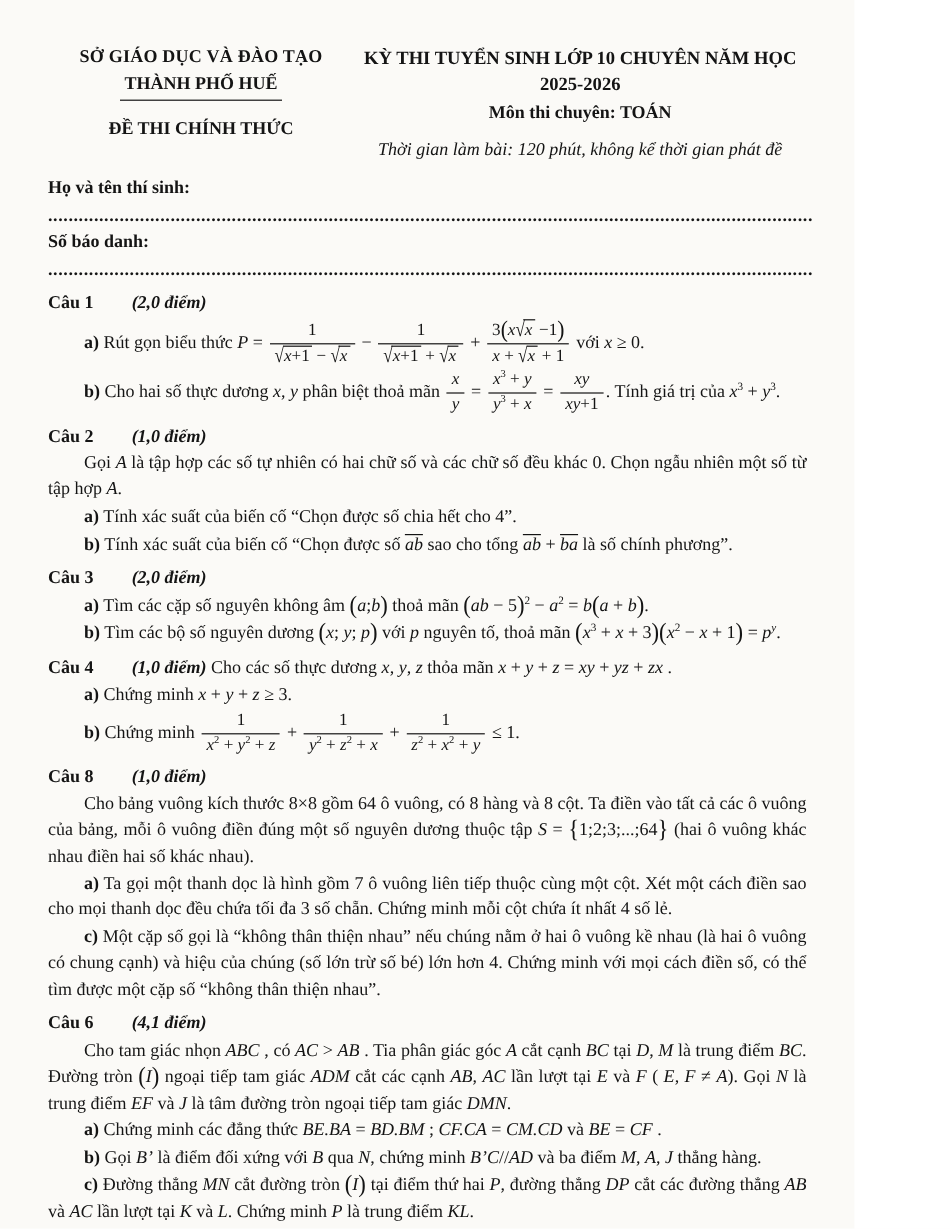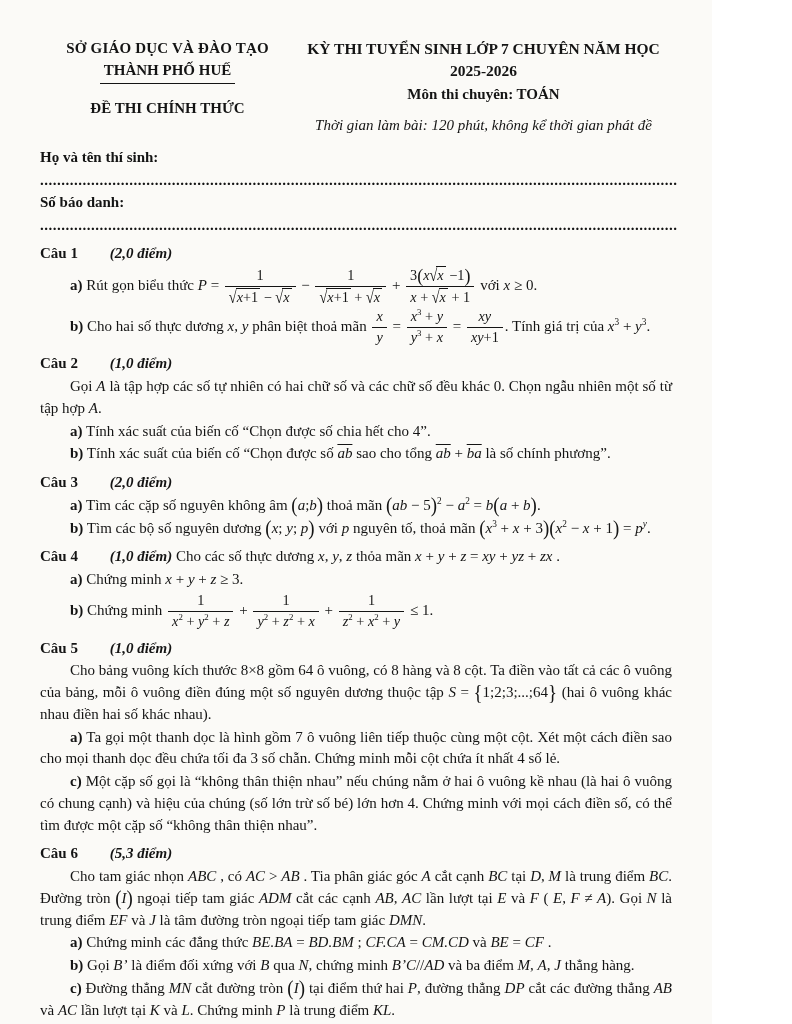--- a/index.html
+++ b/index.html
@@ -52,21 +52,21 @@
 
 <div class="page">
 
   <div class="hdr">
     <div class="hdr-left">
       <div class="org1">SỞ GIÁO DỤC VÀ ĐÀO TẠO</div>
       <div><span class="org2">THÀNH PHỐ HUẾ</span></div>
       <div class="doctype">ĐỀ THI CHÍNH THỨC</div>
     </div>
     <div class="hdr-right">
-      <div class="title">KỲ THI TUYỂN SINH LỚP 7 CHUYÊN NĂM HỌC 2025-2026</div>
+      <div class="title">KỲ THI TUYỂN SINH LỚP 10 CHUYÊN NĂM HỌC 2025-2026</div>
       <div class="subject">Môn thi chuyên: TOÁN</div>
       <div class="duration"><span>Thời gian làm bài: </span><span class="ul">120 phút, không kể</span><span> thời gian phát đề</span></div>
     </div>
   </div>
 
   <div class="cand">
     <div class="cand-row">
       <span class="lbl">Họ và tên thí sinh:</span>
       <span class="dotfill">......................................................................................................................................................</span>
     </div>
@@ -92,27 +92,27 @@
         <div class="blk head"><b>Câu 3 </b><b class="bi">(2,0 điểm)</b></div>
         <div class="blk item"><b>a)</b> Tìm các cặp số nguyên không âm <span class="big">(</span><i>a</i>;<i>b</i><span class="big">)</span> thoả mãn <span class="big">(</span><i>ab</i> − 5<span class="big">)</span><sup>2</sup> − <i>a</i><sup>2</sup> = <i>b</i><span class="big">(</span><i>a</i> + <i>b</i><span class="big">)</span>.</div>
         <div class="blk item"><b>b)</b> Tìm các bộ số nguyên dương <span class="big">(</span><i>x</i>; <i>y</i>; <i>p</i><span class="big">)</span> với <i>p</i> nguyên tố, thoả mãn <span class="big">(</span><i>x</i><sup>3</sup> + <i>x</i> + 3<span class="big">)</span><span class="big">(</span><i>x</i><sup>2</sup> − <i>x</i> + 1<span class="big">)</span> = <i>p</i><sup><i>y</i></sup>.</div>
       </section>
       <section class="q">
         <div class="blk head"><b>Câu 4 </b><b class="bi">(1,0 điểm)</b> Cho các số thực dương <i>x</i>, <i>y</i>, <i>z</i> thỏa mãn <i>x</i> + <i>y</i> + <i>z</i> = <i>xy</i> + <i>yz</i> + <i>zx</i> .</div>
         <div class="blk item"><b>a)</b> Chứng minh <i>x</i> + <i>y</i> + <i>z</i> ≥ 3.</div>
         <div class="blk item"><b>b)</b> Chứng minh <span class="frac"><span class="num">1</span><span class="den"><i>x</i><sup>2</sup> + <i>y</i><sup>2</sup> + <i>z</i></span></span> + <span class="frac"><span class="num">1</span><span class="den"><i>y</i><sup>2</sup> + <i>z</i><sup>2</sup> + <i>x</i></span></span> + <span class="frac"><span class="num">1</span><span class="den"><i>z</i><sup>2</sup> + <i>x</i><sup>2</sup> + <i>y</i></span></span> ≤ 1.</div>
       </section>
       <section class="q">
-        <div class="blk head"><b>Câu 5 </b><b class="bi">(1,0 điểm)</b></div>
+        <div class="blk head"><b>Câu 8 </b><b class="bi">(1,0 điểm)</b></div>
         <div class="blk para">Cho bảng vuông kích thước 8×8 gồm 64 ô vuông, có 8 hàng và 8 cột. Ta điền vào tất cả các ô vuông của bảng, mỗi ô vuông điền đúng một số nguyên dương thuộc tập <i>S</i> = <span class="big">{</span>1;2;3;...;64<span class="big">}</span> (hai ô vuông khác nhau điền hai số khác nhau).</div>
         <div class="blk item"><b>a)</b>  Ta gọi một thanh dọc là hình gồm 7 ô vuông liên tiếp thuộc cùng một cột. Xét một cách điền sao cho mọi thanh dọc đều chứa tối đa 3 số chẵn. Chứng minh mỗi cột chứa ít nhất 4 số lẻ.</div>
         <div class="blk item"><b>c)</b> Một cặp số gọi là “không thân thiện nhau” nếu chúng nằm ở hai ô vuông kề nhau (là hai ô vuông có chung cạnh) và hiệu của chúng (số lớn trừ số bé) lớn hơn 4. Chứng minh với mọi cách điền số, có thể tìm được một cặp số “không thân thiện nhau”.</div>
       </section>
       <section class="q">
-        <div class="blk head"><b>Câu 6 </b><b class="bi">(5,3 điểm)</b></div>
+        <div class="blk head"><b>Câu 6 </b><b class="bi">(4,1 điểm)</b></div>
         <div class="blk para">Cho tam giác nhọn <i>ABC</i> , có <i>AC</i> &gt; <i>AB</i> . Tia phân giác góc <i>A</i> cắt cạnh <i>BC</i> tại <i>D</i>, <i>M</i> là trung điểm <i>BC</i>. Đường tròn <span class="big">(</span><i>I</i><span class="big">)</span> ngoại tiếp tam giác <i>ADM</i> cắt các cạnh <i>AB</i>, <i>AC</i> lần lượt tại <i>E</i> và <i>F</i> ( <i>E</i>, <i>F</i> ≠ <i>A</i>). Gọi <i>N</i> là trung điểm <i>EF</i> và <i>J</i> là tâm đường tròn ngoại tiếp tam giác <i>DMN</i>.</div>
         <div class="blk item"><b>a)</b>  Chứng minh các đẳng thức <i>BE.BA</i> = <i>BD.BM</i> ; <i>CF.CA</i> = <i>CM.CD</i> và <i>BE</i> = <i>CF</i> .</div>
         <div class="blk item"><b>b)</b>  Gọi <i>B’</i> là điểm đối xứng với <i>B</i> qua <i>N</i>, chứng minh <i>B’C</i>//<i>AD</i> và ba điểm <i>M</i>, <i>A</i>, <i>J</i> thẳng hàng.</div>
         <div class="blk item"><b>c)</b>  Đường thẳng <i>MN</i> cắt đường tròn <span class="big">(</span><i>I</i><span class="big">)</span> tại điểm thứ hai <i>P</i>, đường thẳng <i>DP</i> cắt các đường thẳng <i>AB</i> và <i>AC</i> lần lượt tại <i>K</i> và <i>L</i>. Chứng minh <i>P</i> là trung điểm <i>KL</i>.</div>
       </section>
     </div>
 
   <div class="het">-------------------- HẾT --------------------</div>
 
 </div>

